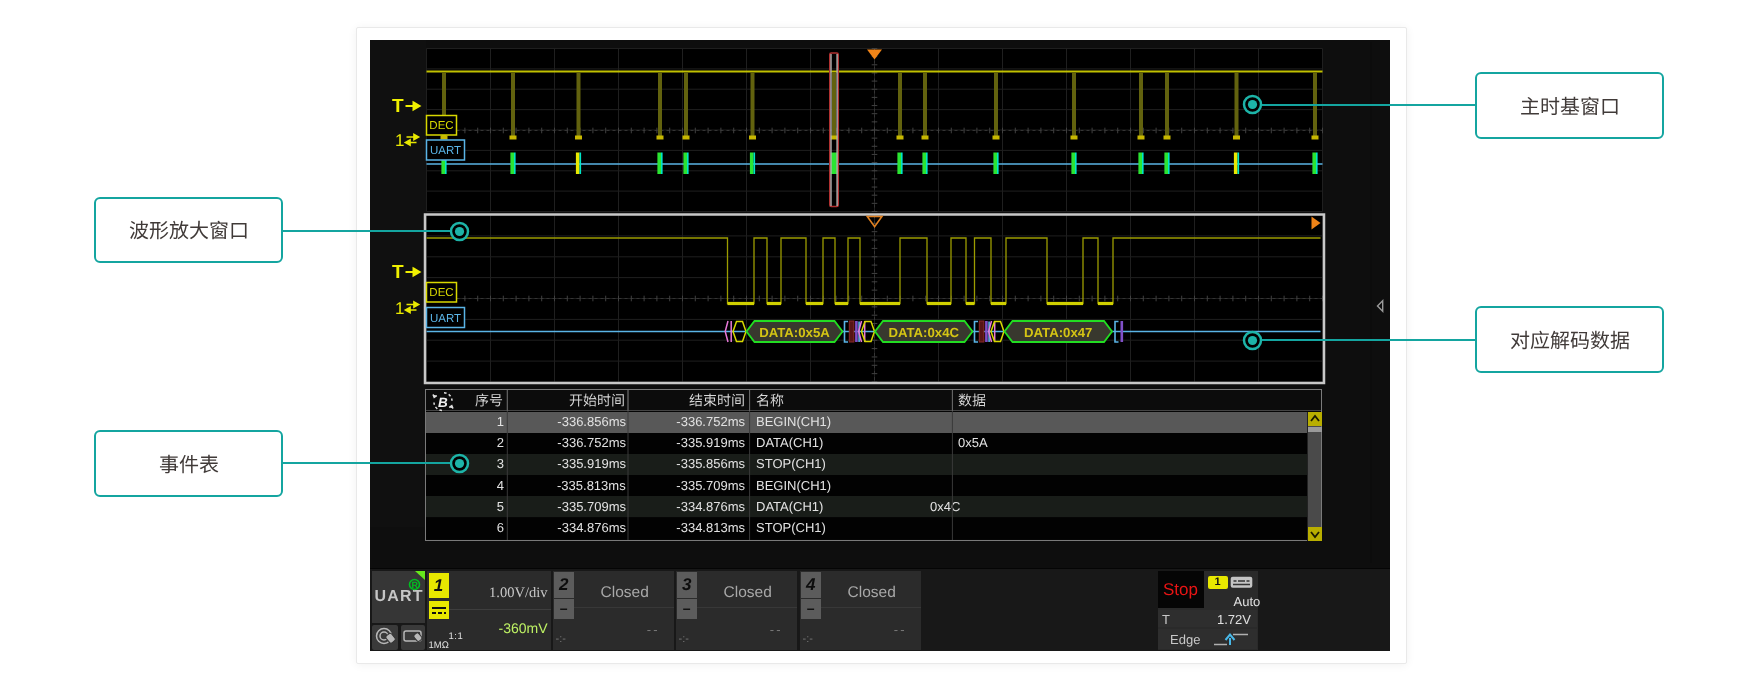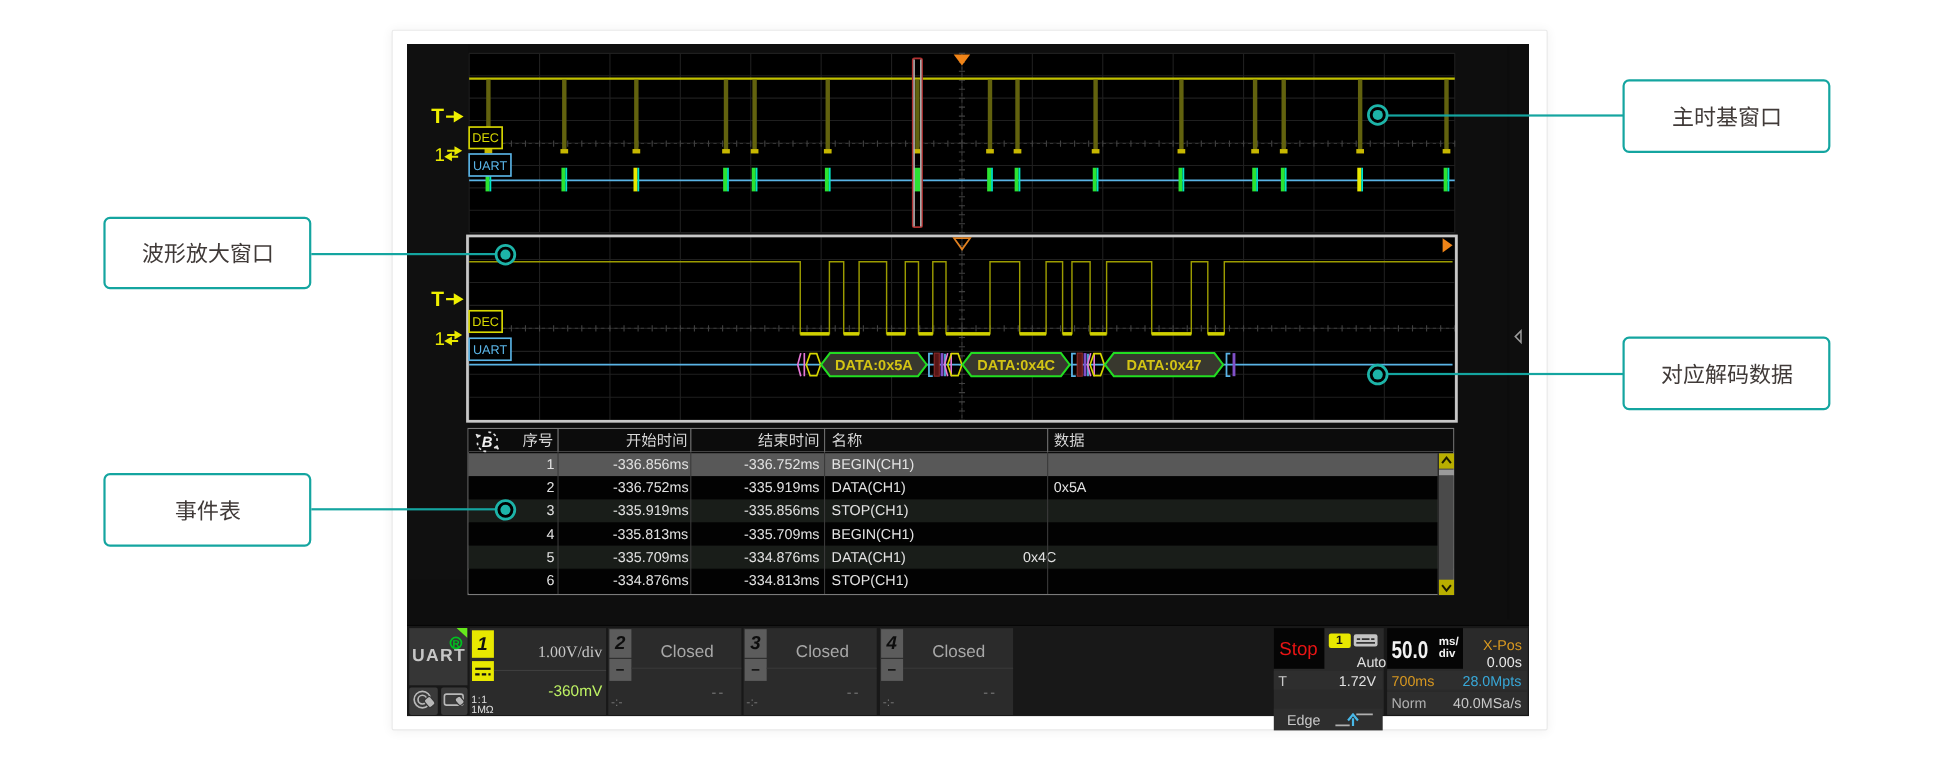--- a/index.html
+++ b/index.html
@@ -260,21 +260,21 @@
             <rect x="3" y="6" width="17" height="10" rx="2" fill="none" stroke="#b8b8b8" stroke-width="1.5"></rect>
             <rect x="12" y="11" width="6" height="8" rx="2" transform="rotate(-40 12 11)" fill="#b8b8b8" stroke="#333"></rect>
           </svg></div>
 <div class="abs" style="left:56.5px;top:2px;width:124px;height:79px;background:#2b2b2b;">
           <div class="abs" style="left:2px;top:2px;width:20px;height:25px;background:#e8e800;color:#111;font-size:17px;font-weight:bold;font-style:italic;text-align:center;line-height:25px;">1</div>
           <svg class="abs" style="left:2px;top:30px" width="20" height="18.5" viewBox="0 0 20 18.5">
             <rect width="20" height="18.5" fill="#e8e800"></rect>
             <path d="M3 7H17" stroke="#111" stroke-width="2"></path>
             <path d="M3 12H7M9 12H13M15 12H17" stroke="#111" stroke-width="2"></path>
           </svg>
-          <span class="abs" style="left:2px;top:60px;font-size:9.5px;color:#e0e0e0;letter-spacing:0.5px;">1:1</span>
+          <span class="abs" style="left:2px;top:60px;font-size:9.5px;color:#e0e0e0;letter-spacing:0.5px;padding-left:20px;">1:1</span>
           <span class="abs" style="left:2px;top:69px;font-size:9.5px;color:#e0e0e0;">1MΩ</span>
           <span class="abs" style="right:3px;top:14px;font-size:14.5px;color:#c8c8c8;font-family:Liberation Serif, serif;">1.00V/div</span>
           <div class="abs" style="left:22px;top:38.5px;width:102px;height:1px;background:#3e3e3e;"></div>
           <span class="abs" style="right:3px;top:49px;font-size:14px;color:#bef264;">-360mV</span>
         </div>
 <div class="abs" style="left:182.5px;top:2px;width:121px;height:79px;background:#2b2b2b;">
           <div class="abs" style="left:1.5px;top:1.8px;width:19.5px;height:25.3px;background:#5c5c5c;color:#0d0d0d;font-size:17px;font-weight:bold;font-style:italic;text-align:center;line-height:25.3px;">2</div>
           <span class="abs" style="left:48px;top:13px;font-size:15.5px;color:#a8a8a8;">Closed</span>
           <div class="abs" style="left:1.5px;top:28.3px;width:19.5px;height:20.5px;background:#5c5c5c;color:#0d0d0d;font-size:14px;font-weight:bold;text-align:center;line-height:19px;">–</div>
           <div class="abs" style="left:21px;top:36.5px;width:100px;height:1px;background:#383838;"></div>
@@ -304,44 +304,27 @@
           <div class="abs" style="left:50px;top:5px;width:20px;height:13px;background:#e8e800;border-radius:2px;color:#111;font-size:11px;font-weight:bold;text-align:center;line-height:13px;">1</div>
           <svg class="abs" style="left:72.5px;top:5.5px" width="23" height="12.5" viewBox="0 0 23 12.5">
             <rect x="0.7" y="0.7" width="21.6" height="11" rx="2" fill="#c4c4c4"></rect>
             <path d="M3 8.5H20 M3.5 5H6.5M8 5H15M16.5 5H19.5" stroke="#333" stroke-width="1.6"></path>
           </svg>
           <span class="abs" style="left:56px;top:23.5px;font-size:13px;color:#e0e0e0;margin-left:20px;">Auto</span>
           <div class="abs" style="left:0.5px;top:39px;width:99px;height:17px;background:#2e2e2e;">
             <span class="abs" style="left:4px;top:2px;font-size:13px;color:#c8c8c8;">T</span>
             <span class="abs" style="right:6px;top:2px;font-size:13px;color:#e0e0e0;">1.72V</span>
           </div>
-          <div class="abs" style="left:0.5px;top:58px;width:99px;height:20.5px;background:#2e2e2e;margin-top:15px;">
+          <div class="abs" style="left:0.5px;top:58px;width:99px;height:20.5px;background:#2e2e2e;">
             <span class="abs" style="left:12px;top:3.5px;font-size:13px;color:#c8c8c8;">Edge</span>
             <svg class="abs" style="left:55px;top:2px" width="36" height="16" viewBox="0 0 36 16">
               <path d="M1 13.5H14M20 3.5H35" stroke="#b0b0b0" stroke-width="1.6"></path>
               <path d="M17 14V7" stroke="#48b8e8" stroke-width="2"></path>
               <path d="M12.5 9L17 3.5 21.5 9" stroke="#48b8e8" stroke-width="2" fill="none"></path>
             </svg>
-          </div>
-        </div>
-<div class="abs" style="left:890.5px;top:2px;width:128px;height:79px;background:#2a2a2a;">
-          <div class="abs" style="left:0.5px;top:0.5px;width:69px;height:36.5px;background:#050505;">
-            <span class="abs" style="left:4px;top:7px;font-size:22px;font-weight:bold;color:#f2f2f2;transform:scaleX(0.78);transform-origin:0 50%;">50.0</span>
-            <span class="abs" style="left:47px;top:6px;font-size:10.5px;font-weight:bold;color:#f2f2f2;">ms/</span>
-            <span class="abs" style="left:47px;top:17px;font-size:10.5px;font-weight:bold;color:#f2f2f2;">div</span>
-          </div>
-          <span class="abs" style="right:5px;top:8px;font-size:13px;color:#d89820;">X-Pos</span>
-          <span class="abs" style="right:5px;top:23px;font-size:13px;color:#e8e8e8;">0.00s</span>
-          <div class="abs" style="left:0.5px;top:39px;width:127px;height:17px;background:#2e2e2e;">
-            <span class="abs" style="left:4px;top:2px;font-size:13px;color:#d89820;">700ms</span>
-            <span class="abs" style="right:5px;top:2px;font-size:13px;color:#38a8d8;">28.0Mpts</span>
-          </div>
-          <div class="abs" style="left:0.5px;top:58px;width:127px;height:20.5px;background:#2e2e2e;">
-            <span class="abs" style="left:4px;top:3.5px;font-size:13px;color:#b0b0b0;">Norm</span>
-            <span class="abs" style="right:5px;top:3.5px;font-size:13px;color:#c8c8c8;">40.0MSa/s</span>
           </div>
         </div>
 </div>
   </div>
 
   <div class="callout" style="left:1475px; top:72px;  width:189px; height:67px;">
       <svg width="100.0" height="20.0" viewBox="0 0 5000 1000">
         <g fill="#403a38" transform="translate(0,880)">
           <path d="M374 -795C435 -750 505 -686 545 -640H103V-567H459V-347H149V-274H459V-27H56V46H948V-27H540V-274H856V-347H540V-567H897V-640H572L620 -675C580 -722 499 -790 435 -836Z"></path>
           <path transform="translate(1000)" d="M474 -452C527 -375 595 -269 627 -208L693 -246C659 -307 590 -409 536 -485ZM324 -402V-174H153V-402ZM324 -469H153V-688H324ZM81 -756V-25H153V-106H394V-756ZM764 -835V-640H440V-566H764V-33C764 -13 756 -6 736 -6C714 -4 640 -4 562 -7C573 15 585 49 590 70C690 70 754 69 790 56C826 44 840 22 840 -33V-566H962V-640H840V-835Z"></path>

